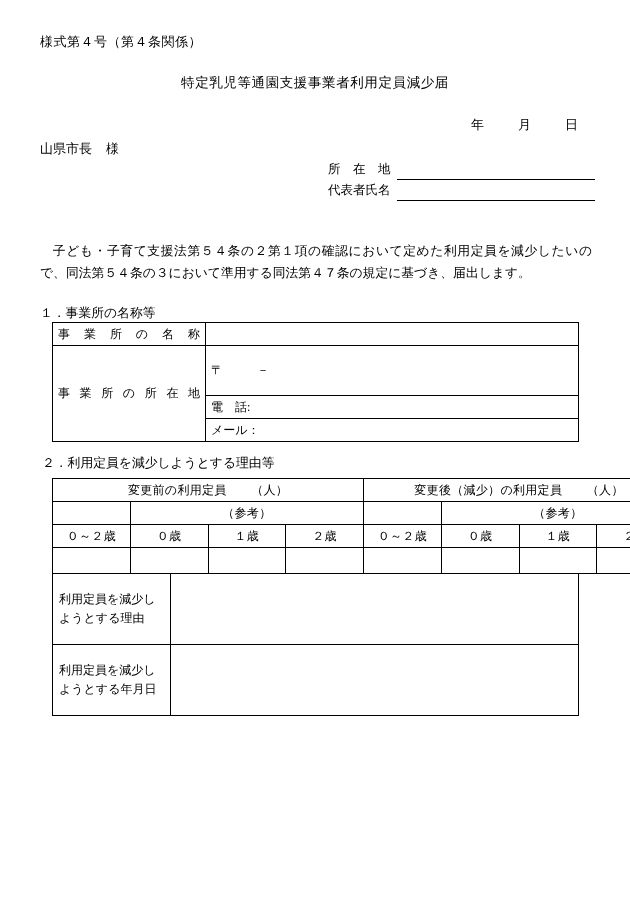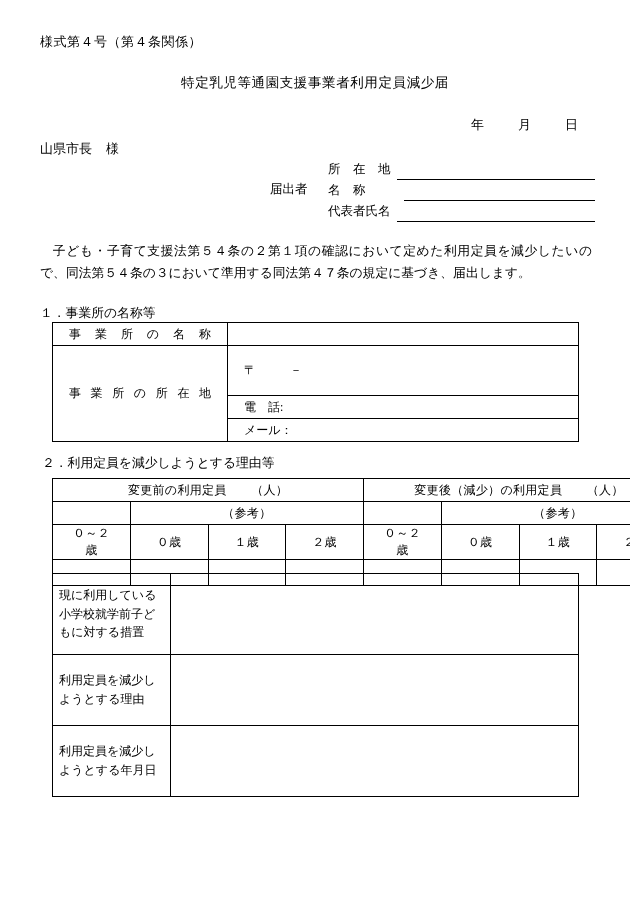--- a/index.html
+++ b/index.html
@@ -123,21 +123,21 @@
 
   
   table {
     border-collapse: collapse;
     position: absolute;
     table-layout: fixed;
   }
   table td {
     border: 1px solid #000;
     font-size: 12px;
-    padding: 0 16px;
+    padding: 0 5px;
     vertical-align: middle;
   }
   .jfy {
     display: block;
     text-align: justify;
     text-align-last: justify;
     white-space: nowrap;
   }
   .ctr { text-align: center; }
 
@@ -201,25 +201,20 @@
   <div class="addressee">
     <span>山県市長</span><span class="sama">様</span>
   </div>
 
   <div class="submitter">
     <div class="sub-row">
       <span class="sub-label">所　在　地</span>
       <span class="sub-line"></span>
     </div>
     <div class="sub-row">
-      <span class="sub-tag">届出者</span>
-      <span class="sub-label">名　称</span>
-      <span class="sub-line gap"></span>
-    </div>
-    <div class="sub-row">
       <span class="sub-label tight">代表者氏名</span>
       <span class="sub-line"></span>
     </div>
   </div>
 
   <div class="body-para">子ども・子育て支援法第５４条の２第１項の確認において定めた利用定員を減少したいので、同法第５４条の３において準用する同法第４７条の規定に基づき、届出します。</div>
 
   <div class="sec-head" id="sec1-head">１．事業所の名称等</div>
 
   <table id="table1">
@@ -281,24 +276,20 @@
       <td class="ctr"></td>
       <td class="ctr"></td>
       <td class="ctr"></td>
       <td class="ctr"></td>
     </tr>
   </tbody>
     </table>
 
   <table id="table3">
     <tbody>
-        <tr>
-      <td class="lbl r-a">現に利用している小学校就学前子どもに対する措置</td>
-      <td class="r-a"></td>
-    </tr>
     <tr>
       <td class="lbl r-c">利用定員を減少しようとする理由</td>
       <td class="r-c"></td>
     </tr>
     <tr>
       <td class="lbl r-b">利用定員を減少しようとする年月日</td>
       <td class="r-b"></td>
     </tr>
   </tbody>
     </table>

